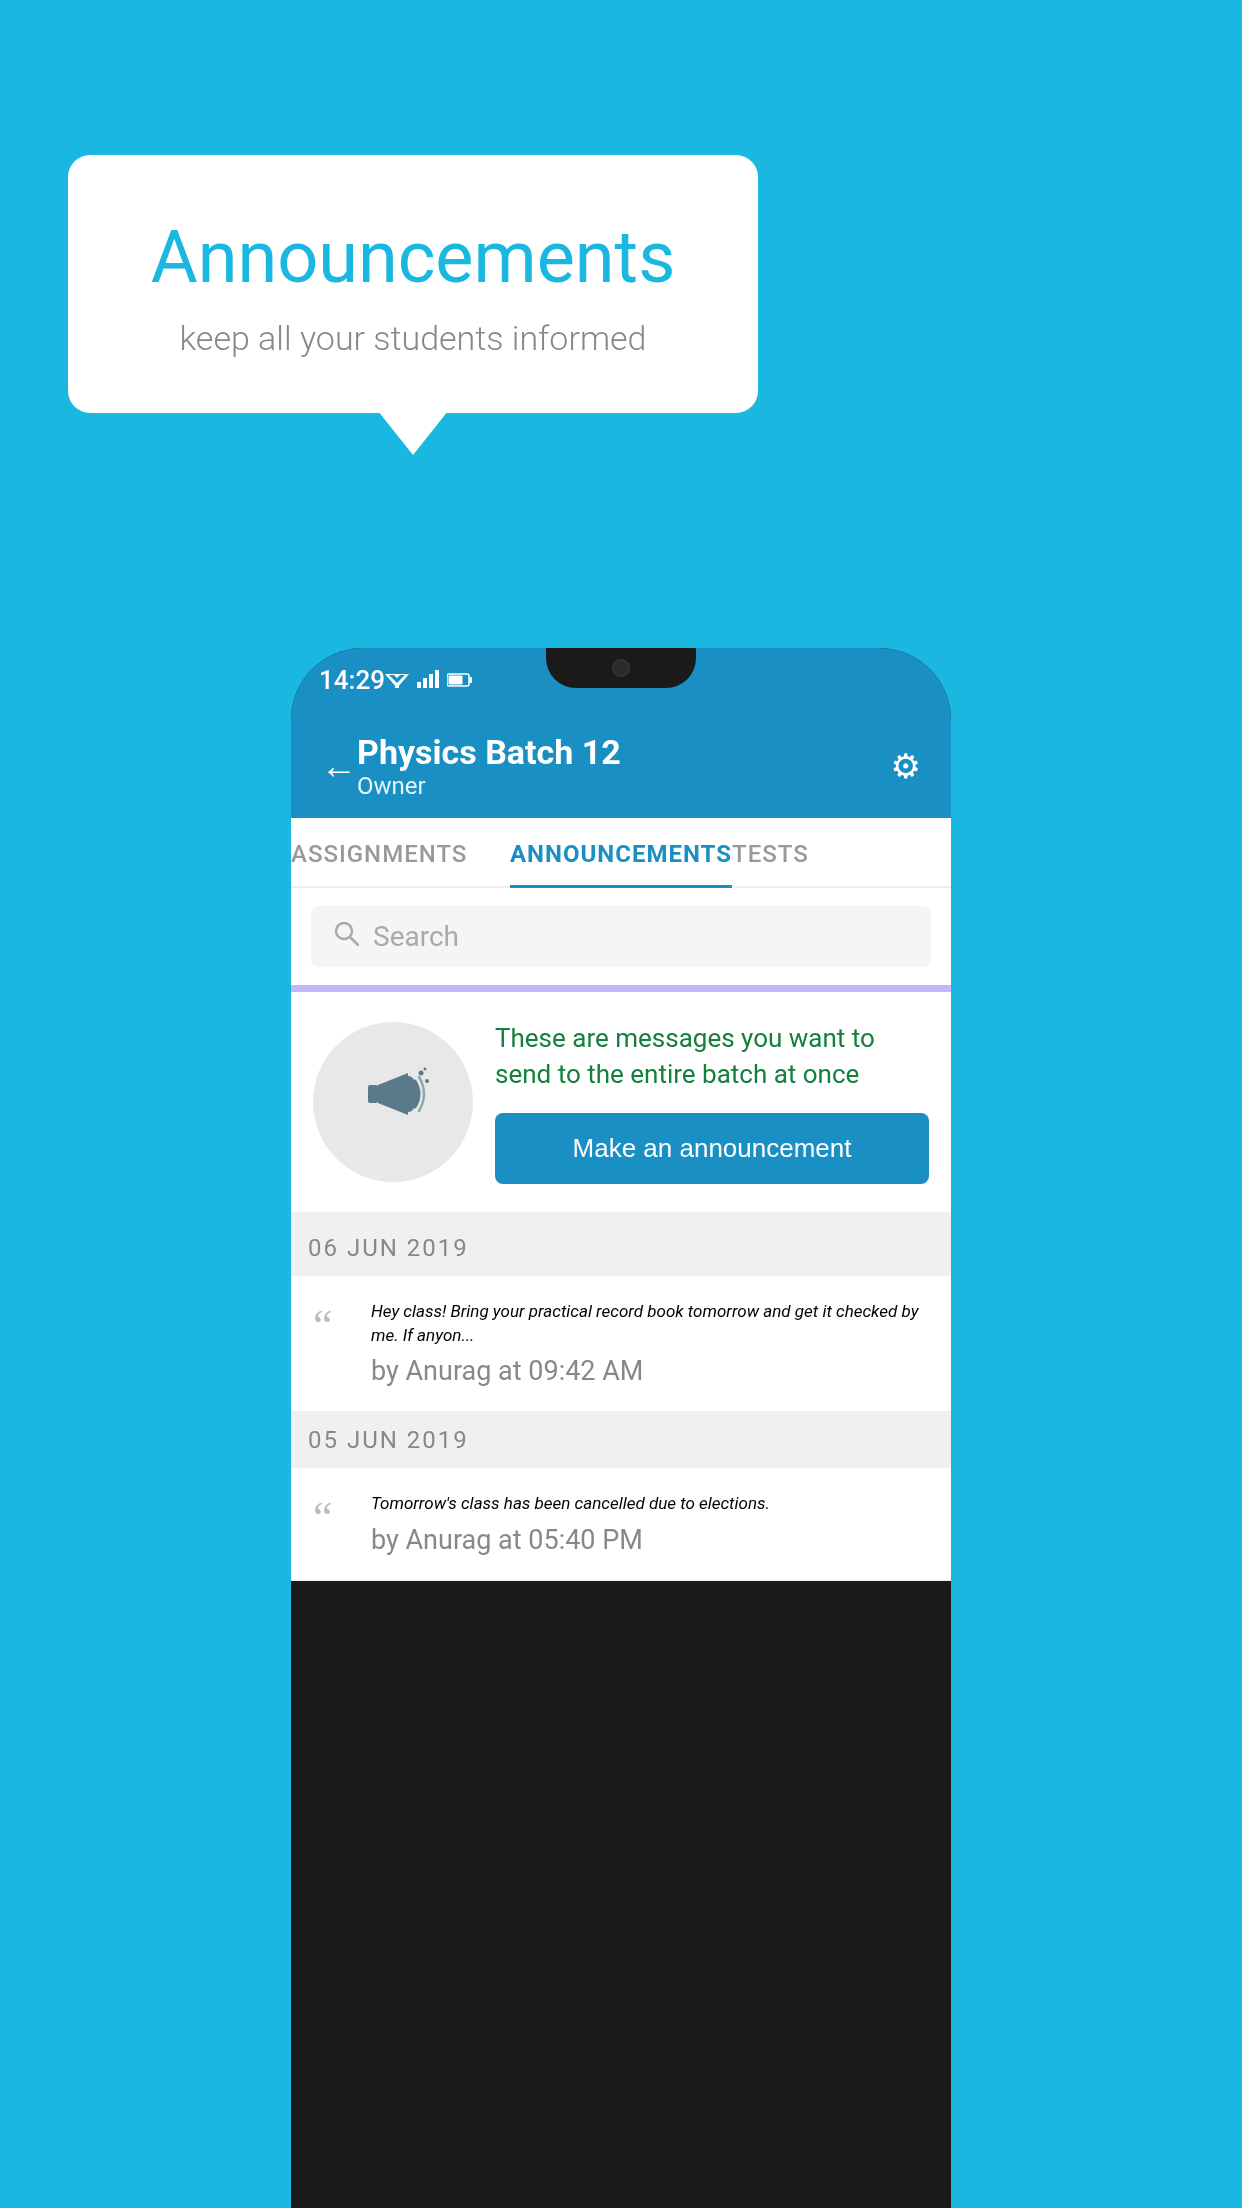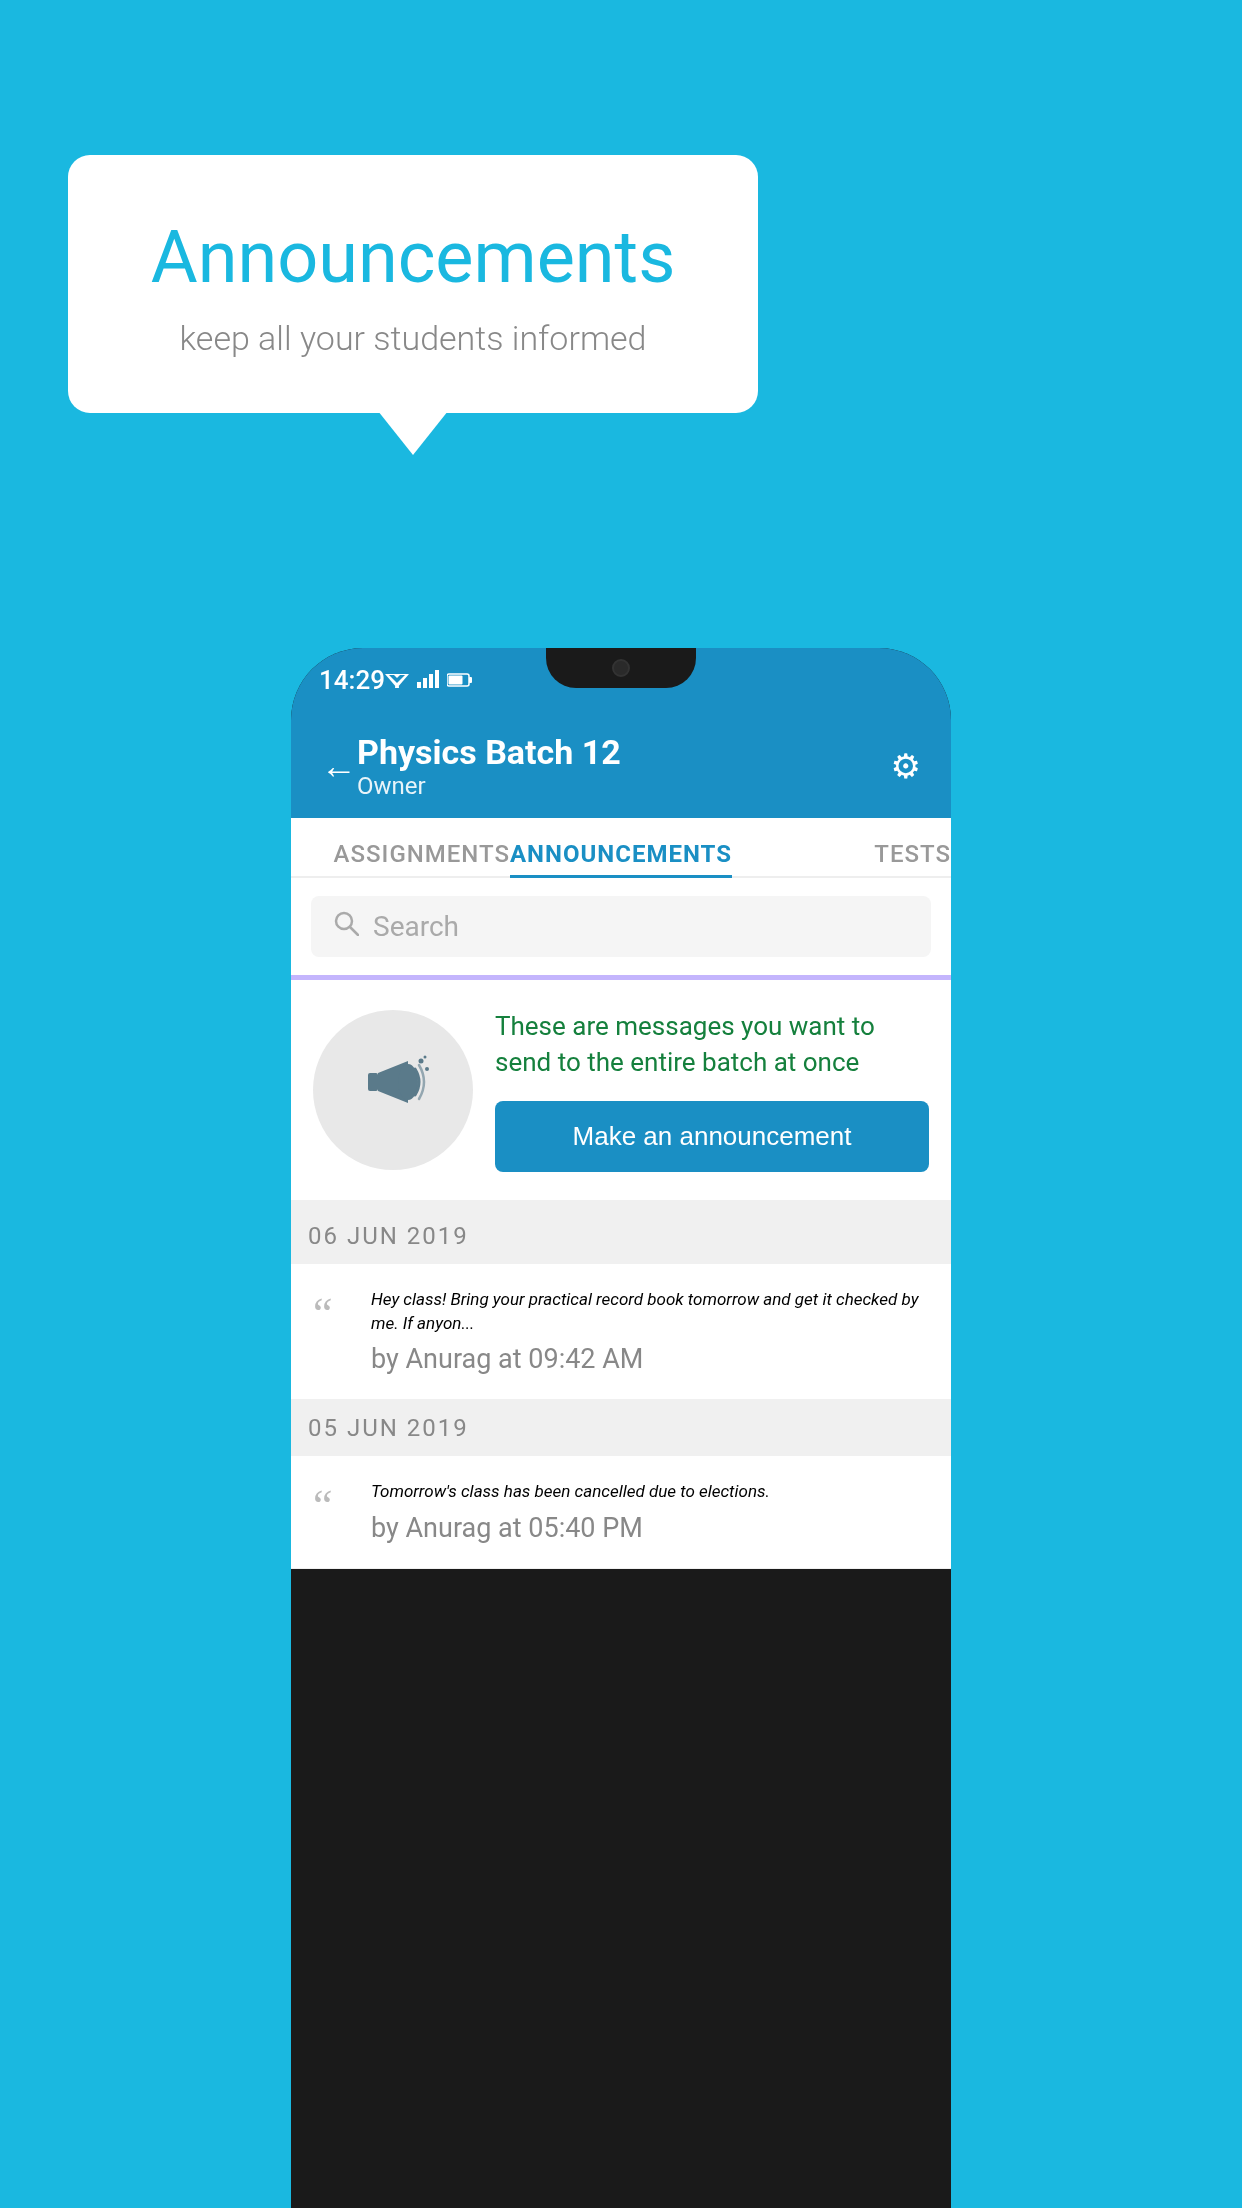--- a/index.html
+++ b/index.html
@@ -158,22 +158,22 @@
 
     
     .tabs-bar {
       background: white;
       display: flex;
       border-bottom: 2px solid #eee;
     }
 
     .tab {
       flex: 1;
-      text-align: right;
-      padding: 22px 0 8px;
+      text-align: left;
+      padding: 22px 0 18px;
       font-size: 24px;
       font-weight: 500;
       color: #999;
       letter-spacing: 1px;
       cursor: pointer;
       position: relative;
     }
 
     .tab.active {
       color: #1a8fc4;
@@ -194,21 +194,21 @@
     .phone-content {
       background: white;
       flex: 1;
       overflow: hidden;
     }
 
     
     .search-container {
       background: white;
       padding: 18px 20px;
-      border-bottom: 5px solid #c4b5fd;
+      border-bottom: 7px solid #c4b5fd;
     }
 
     .search-bar {
       background: #f5f5f5;
       border-radius: 8px;
       display: flex;
       align-items: center;
       padding: 14px 22px;
       gap: 14px;
     }

